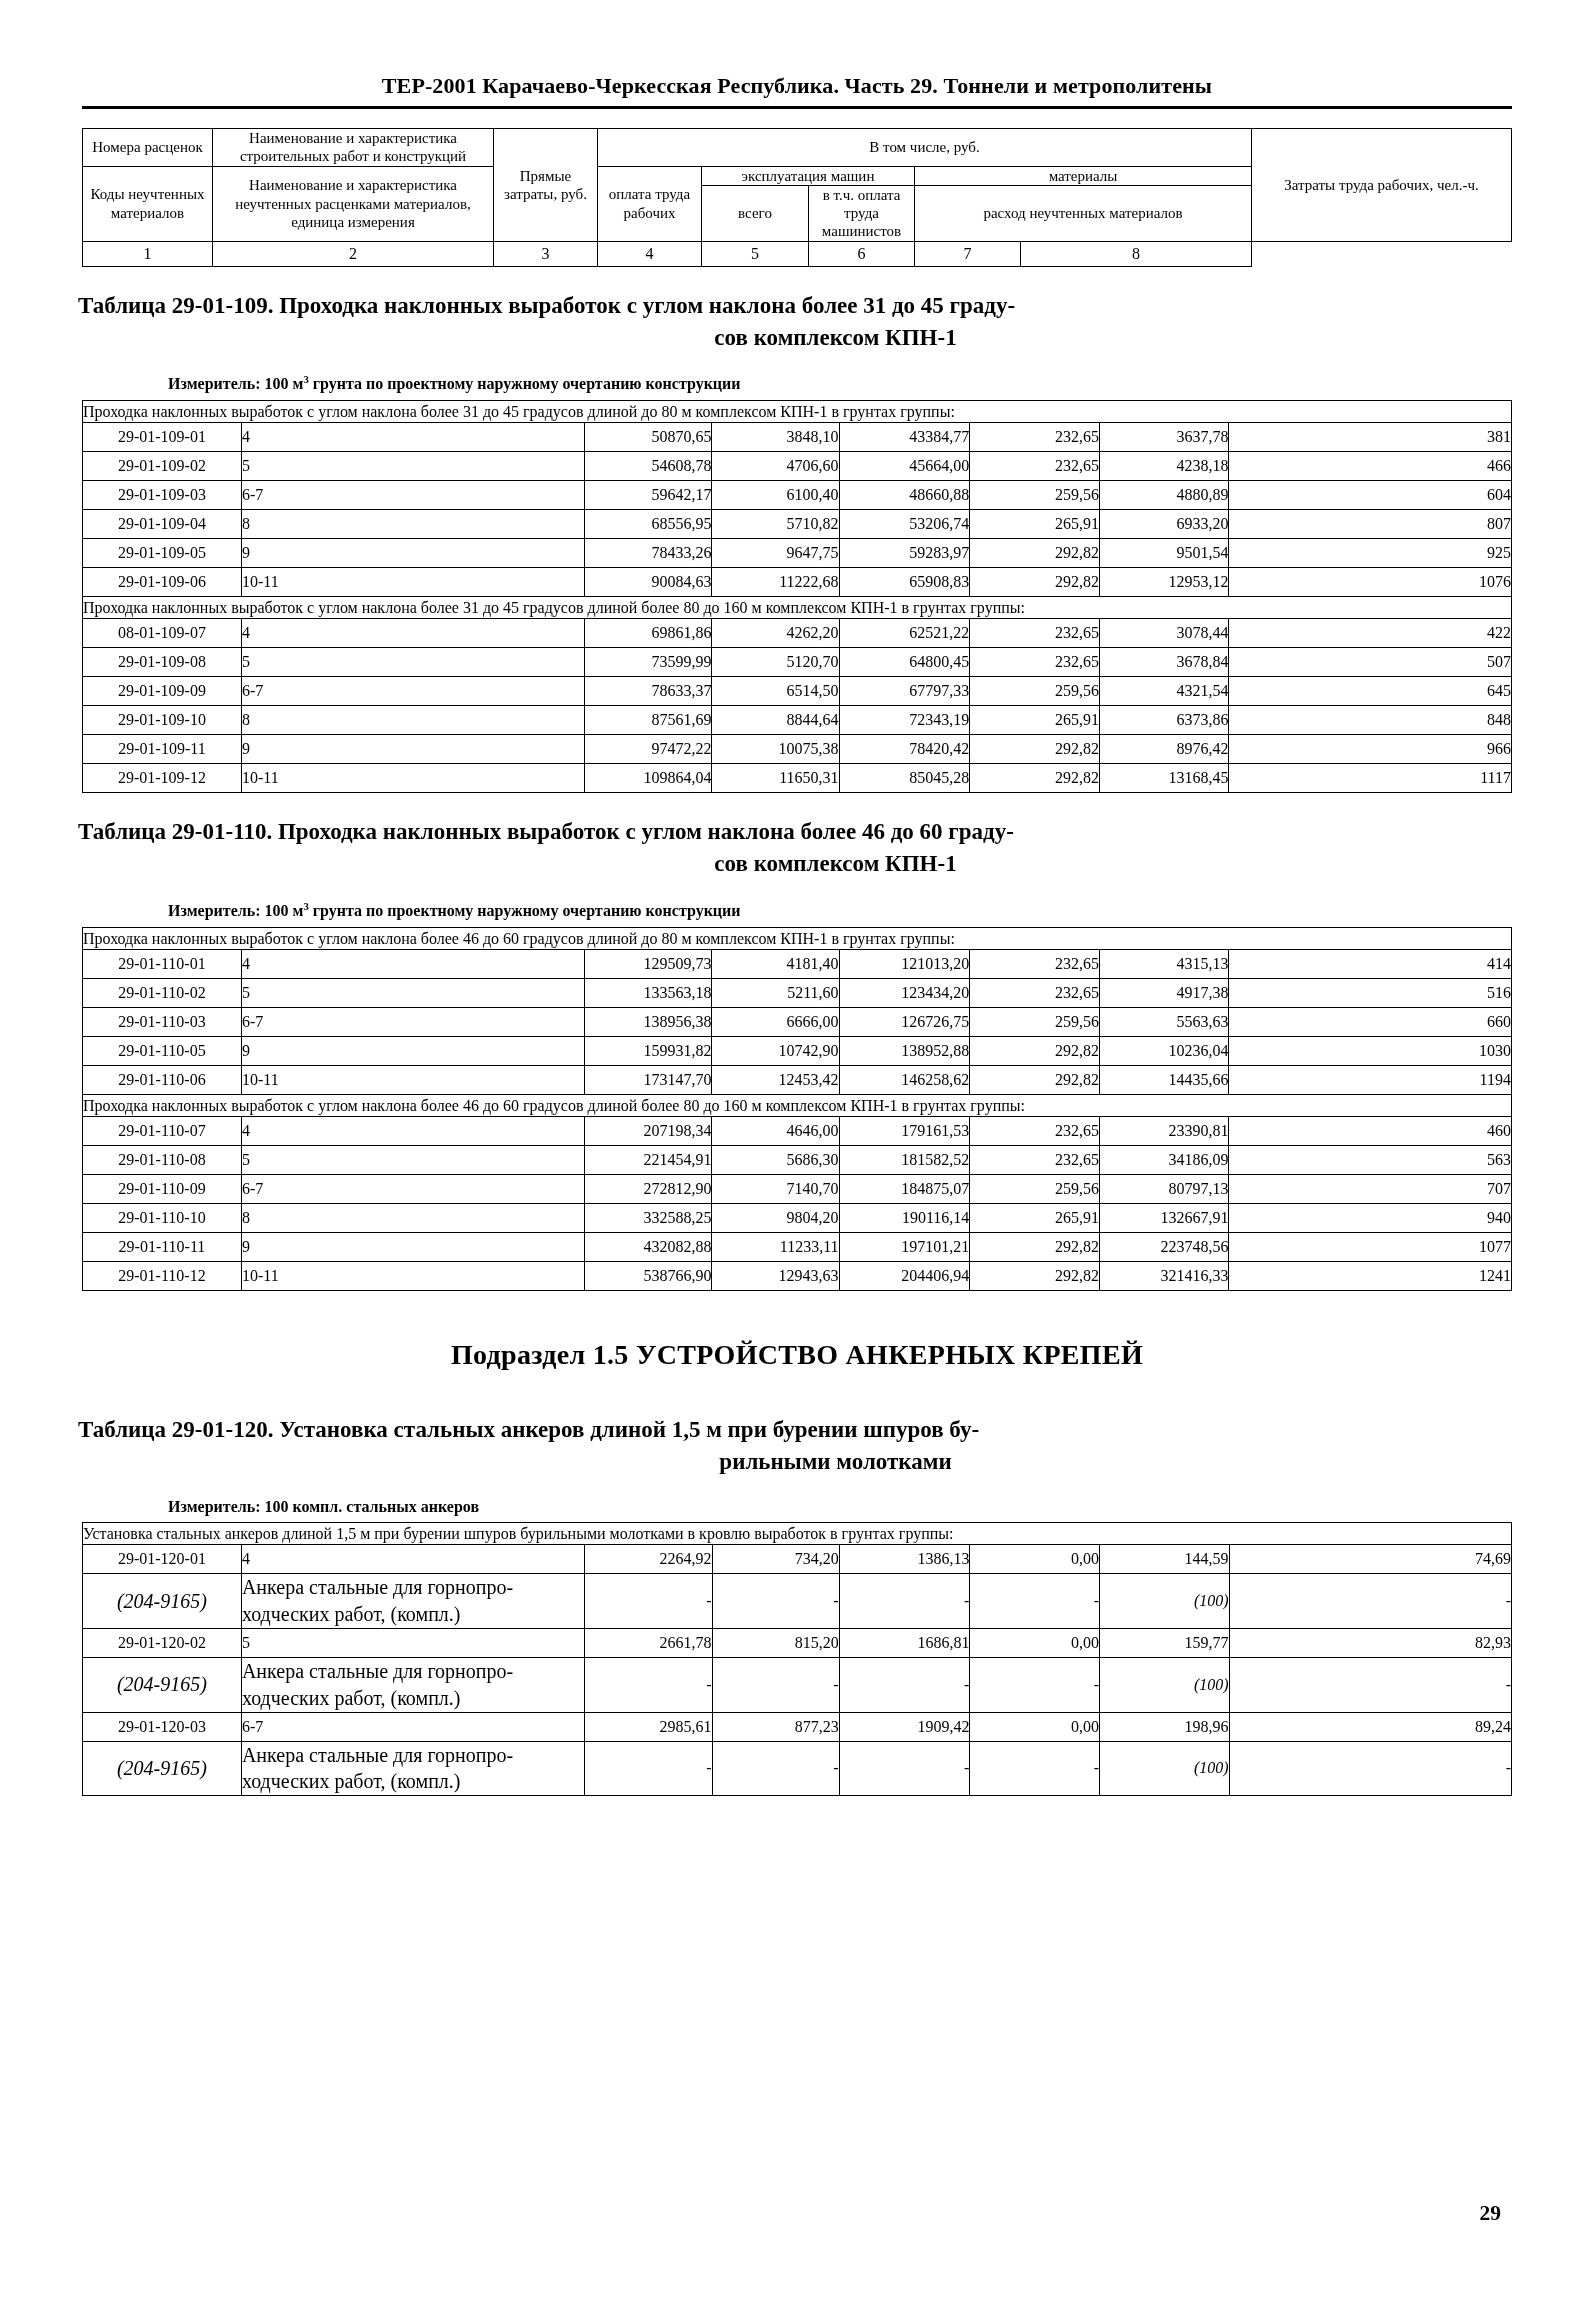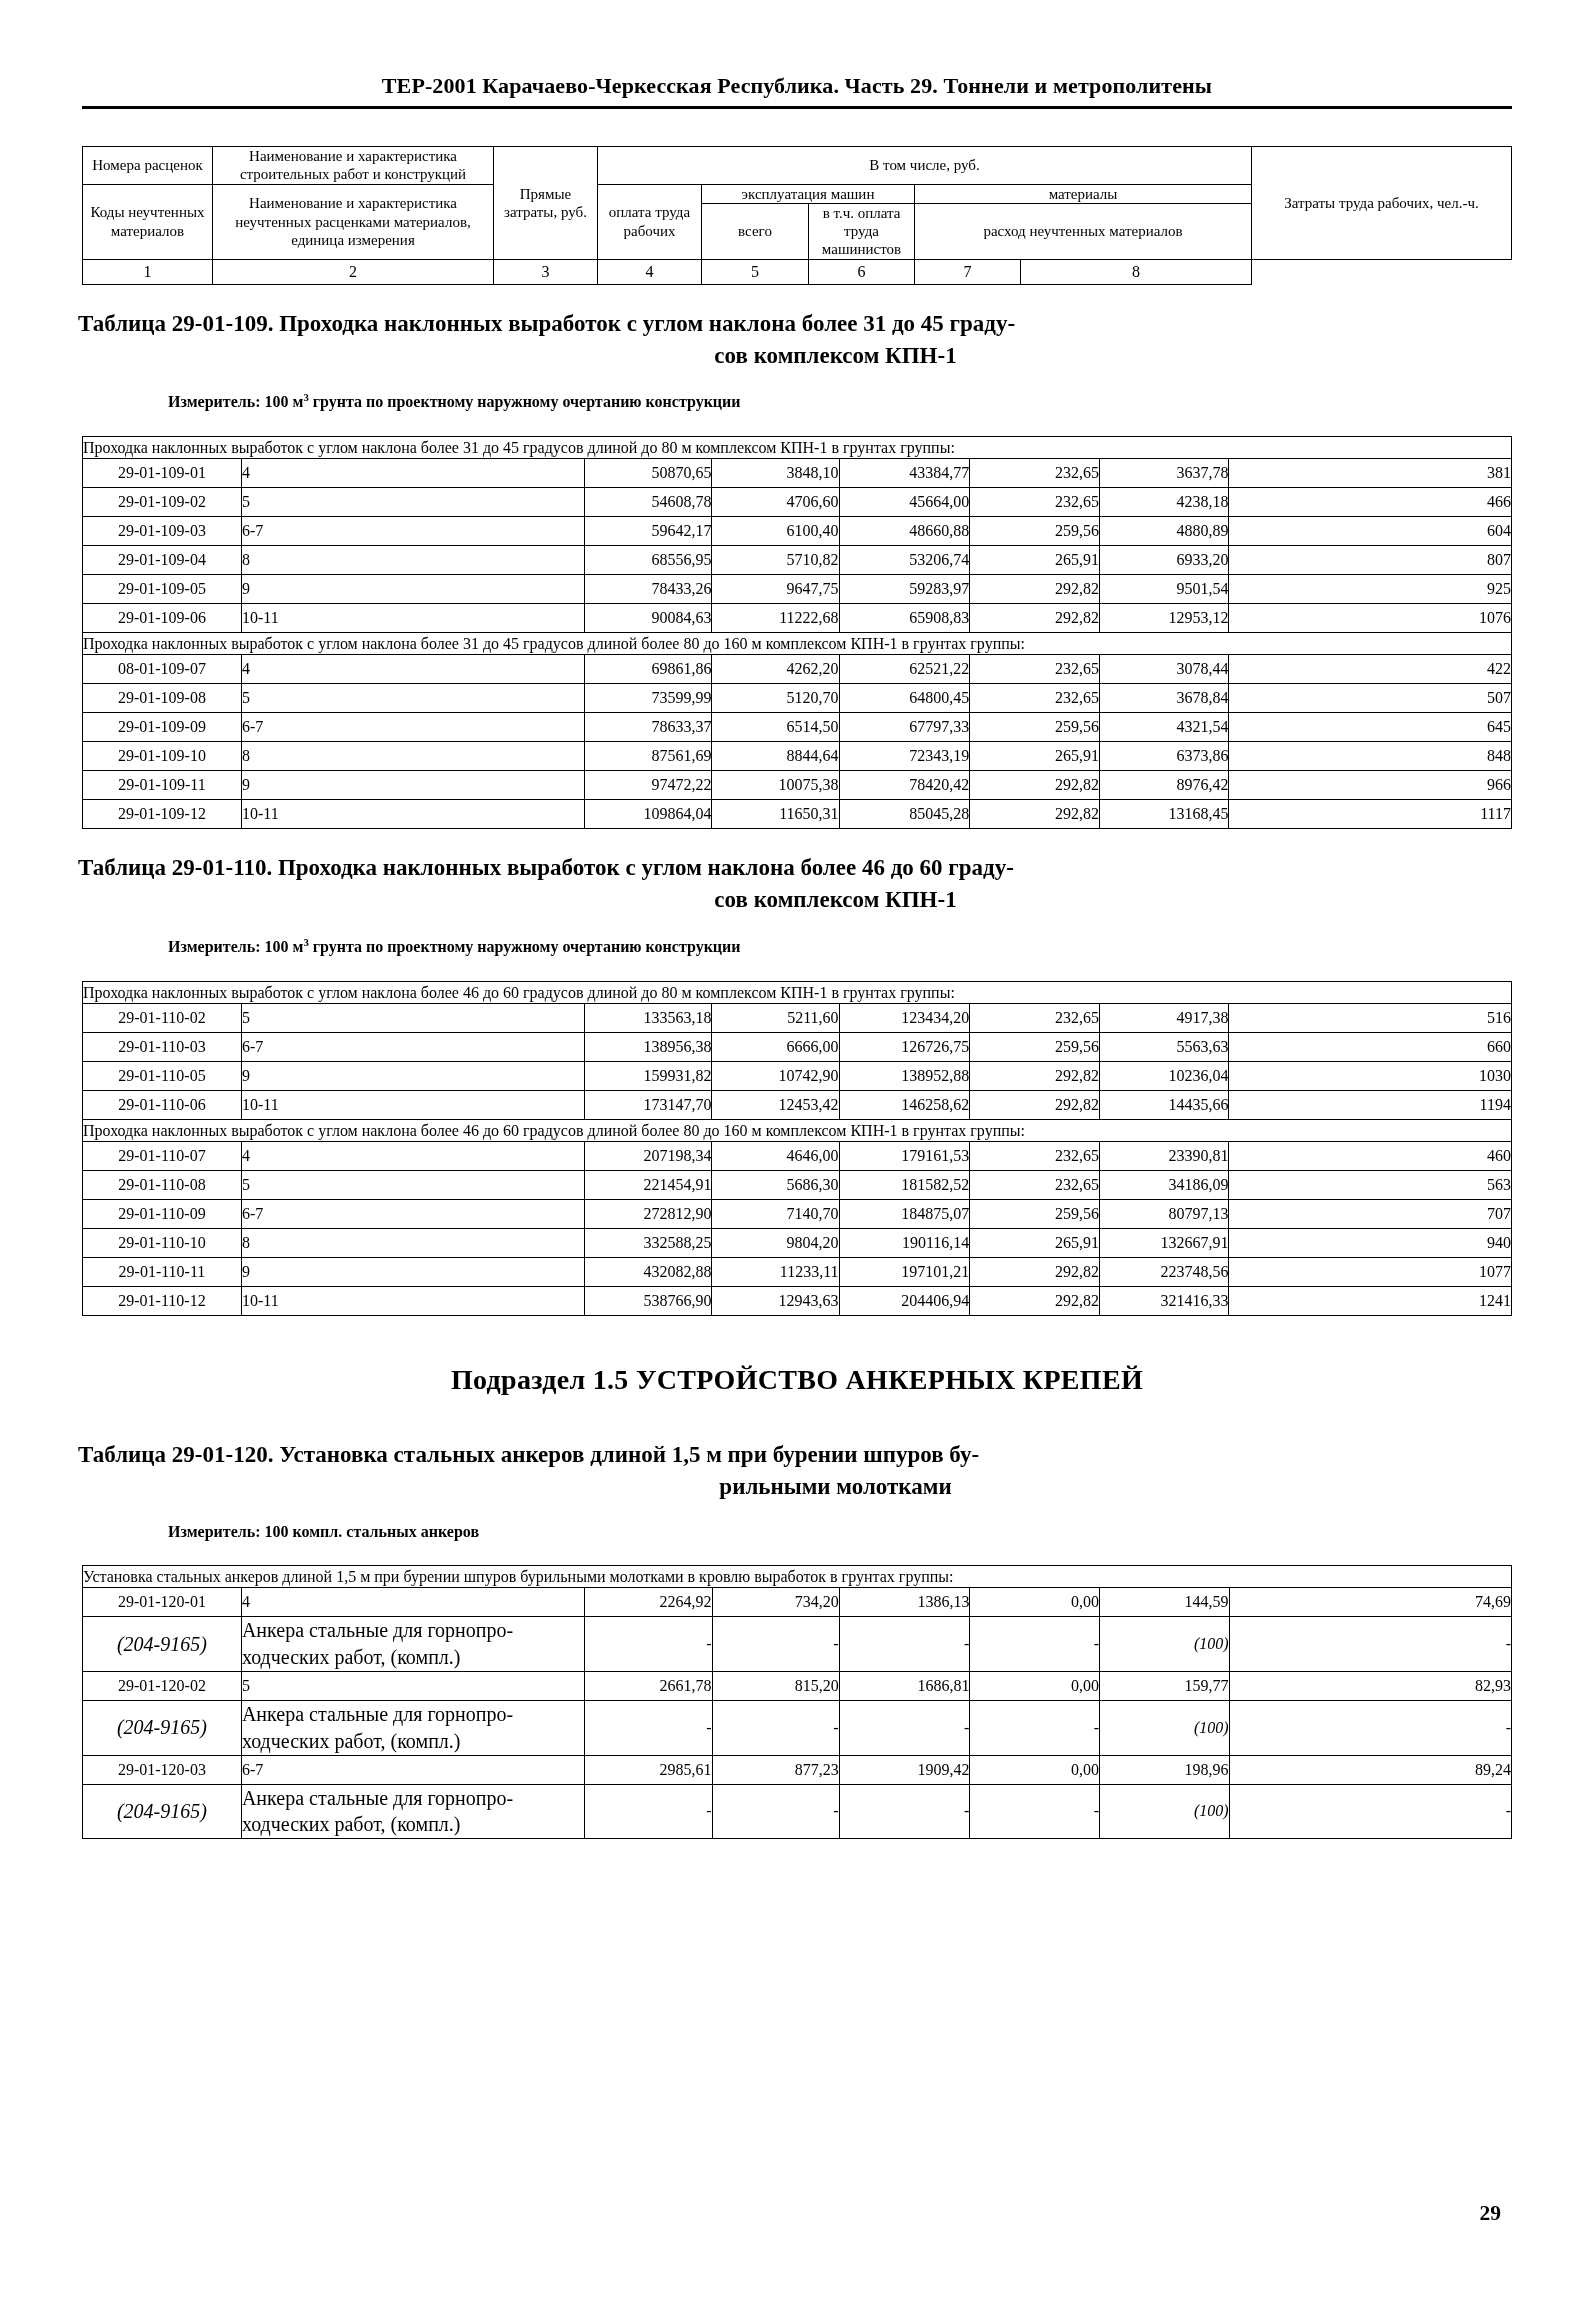--- a/index.html
+++ b/index.html
@@ -38,21 +38,20 @@
     position: absolute;
     left: 82px;
     top: 128px;
     width: 1430px;
   }
 
   table.grid {
     border-collapse: collapse;
     width: 1430px;
     table-layout: fixed;
-    margin-top: 18px;
   }
   table.grid td, table.grid th {
     border: 1.3px solid #000;
     padding: 0;
     vertical-align: middle;
     font-weight: 400;
   }
 
   
   .c1 { width: 130px; }
@@ -386,20 +385,30 @@
         <col class="c5">
           <col class="c6">
           <col class="c7">
           <col class="c8">
       </colgroup>
       <tbody>
           <tr>
         <td class="desc-head" colspan="8">Проходка наклонных выработок с углом наклона более 46 до 60 градусов длиной до 80 м комплексом КПН-1 в грунтах группы:</td>
       </tr>
       <tr>
+        <td class="code">29-01-110-01</td>
+        <td class="grp">4</td>
+        <td class="num">129509,73</td>
+        <td class="num">4181,40</td>
+        <td class="num">121013,20</td>
+        <td class="num">232,65</td>
+        <td class="num">4315,13</td>
+        <td class="num">414</td>
+      </tr>
+      <tr>
         <td class="code">29-01-110-02</td>
         <td class="grp">5</td>
         <td class="num">133563,18</td>
         <td class="num">5211,60</td>
         <td class="num">123434,20</td>
         <td class="num">232,65</td>
         <td class="num">4917,38</td>
         <td class="num">516</td>
       </tr>
       <tr>

